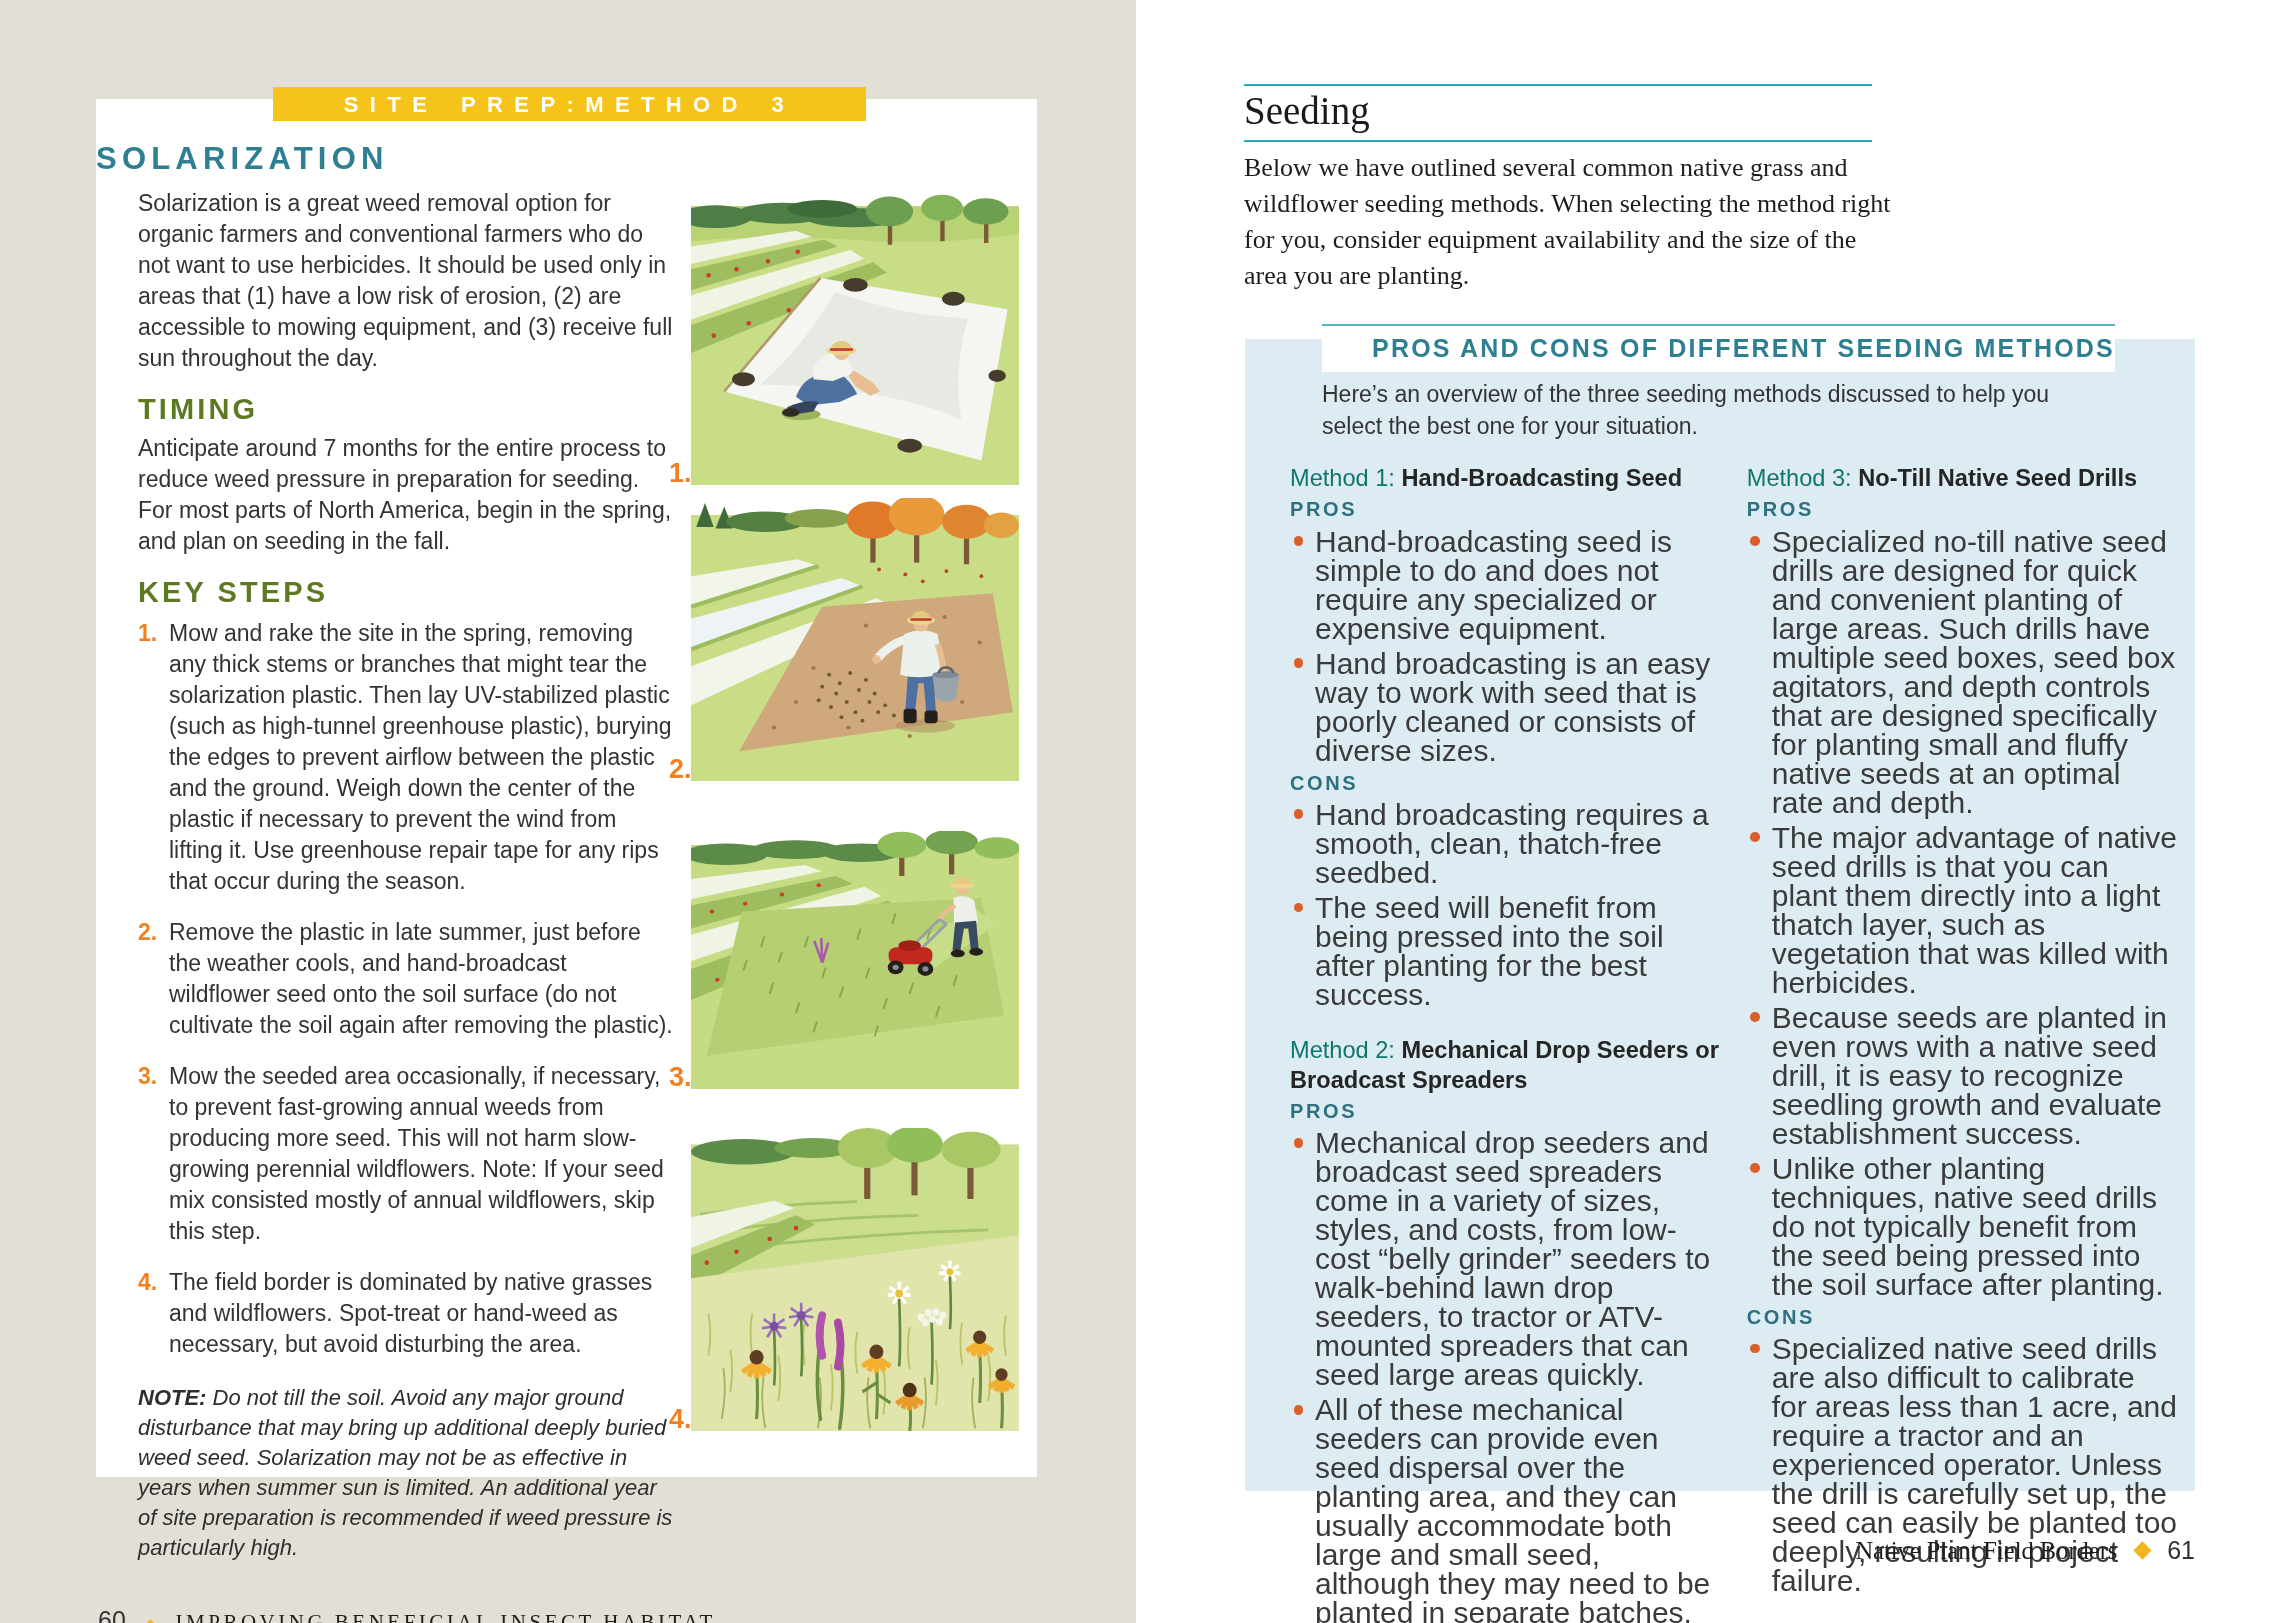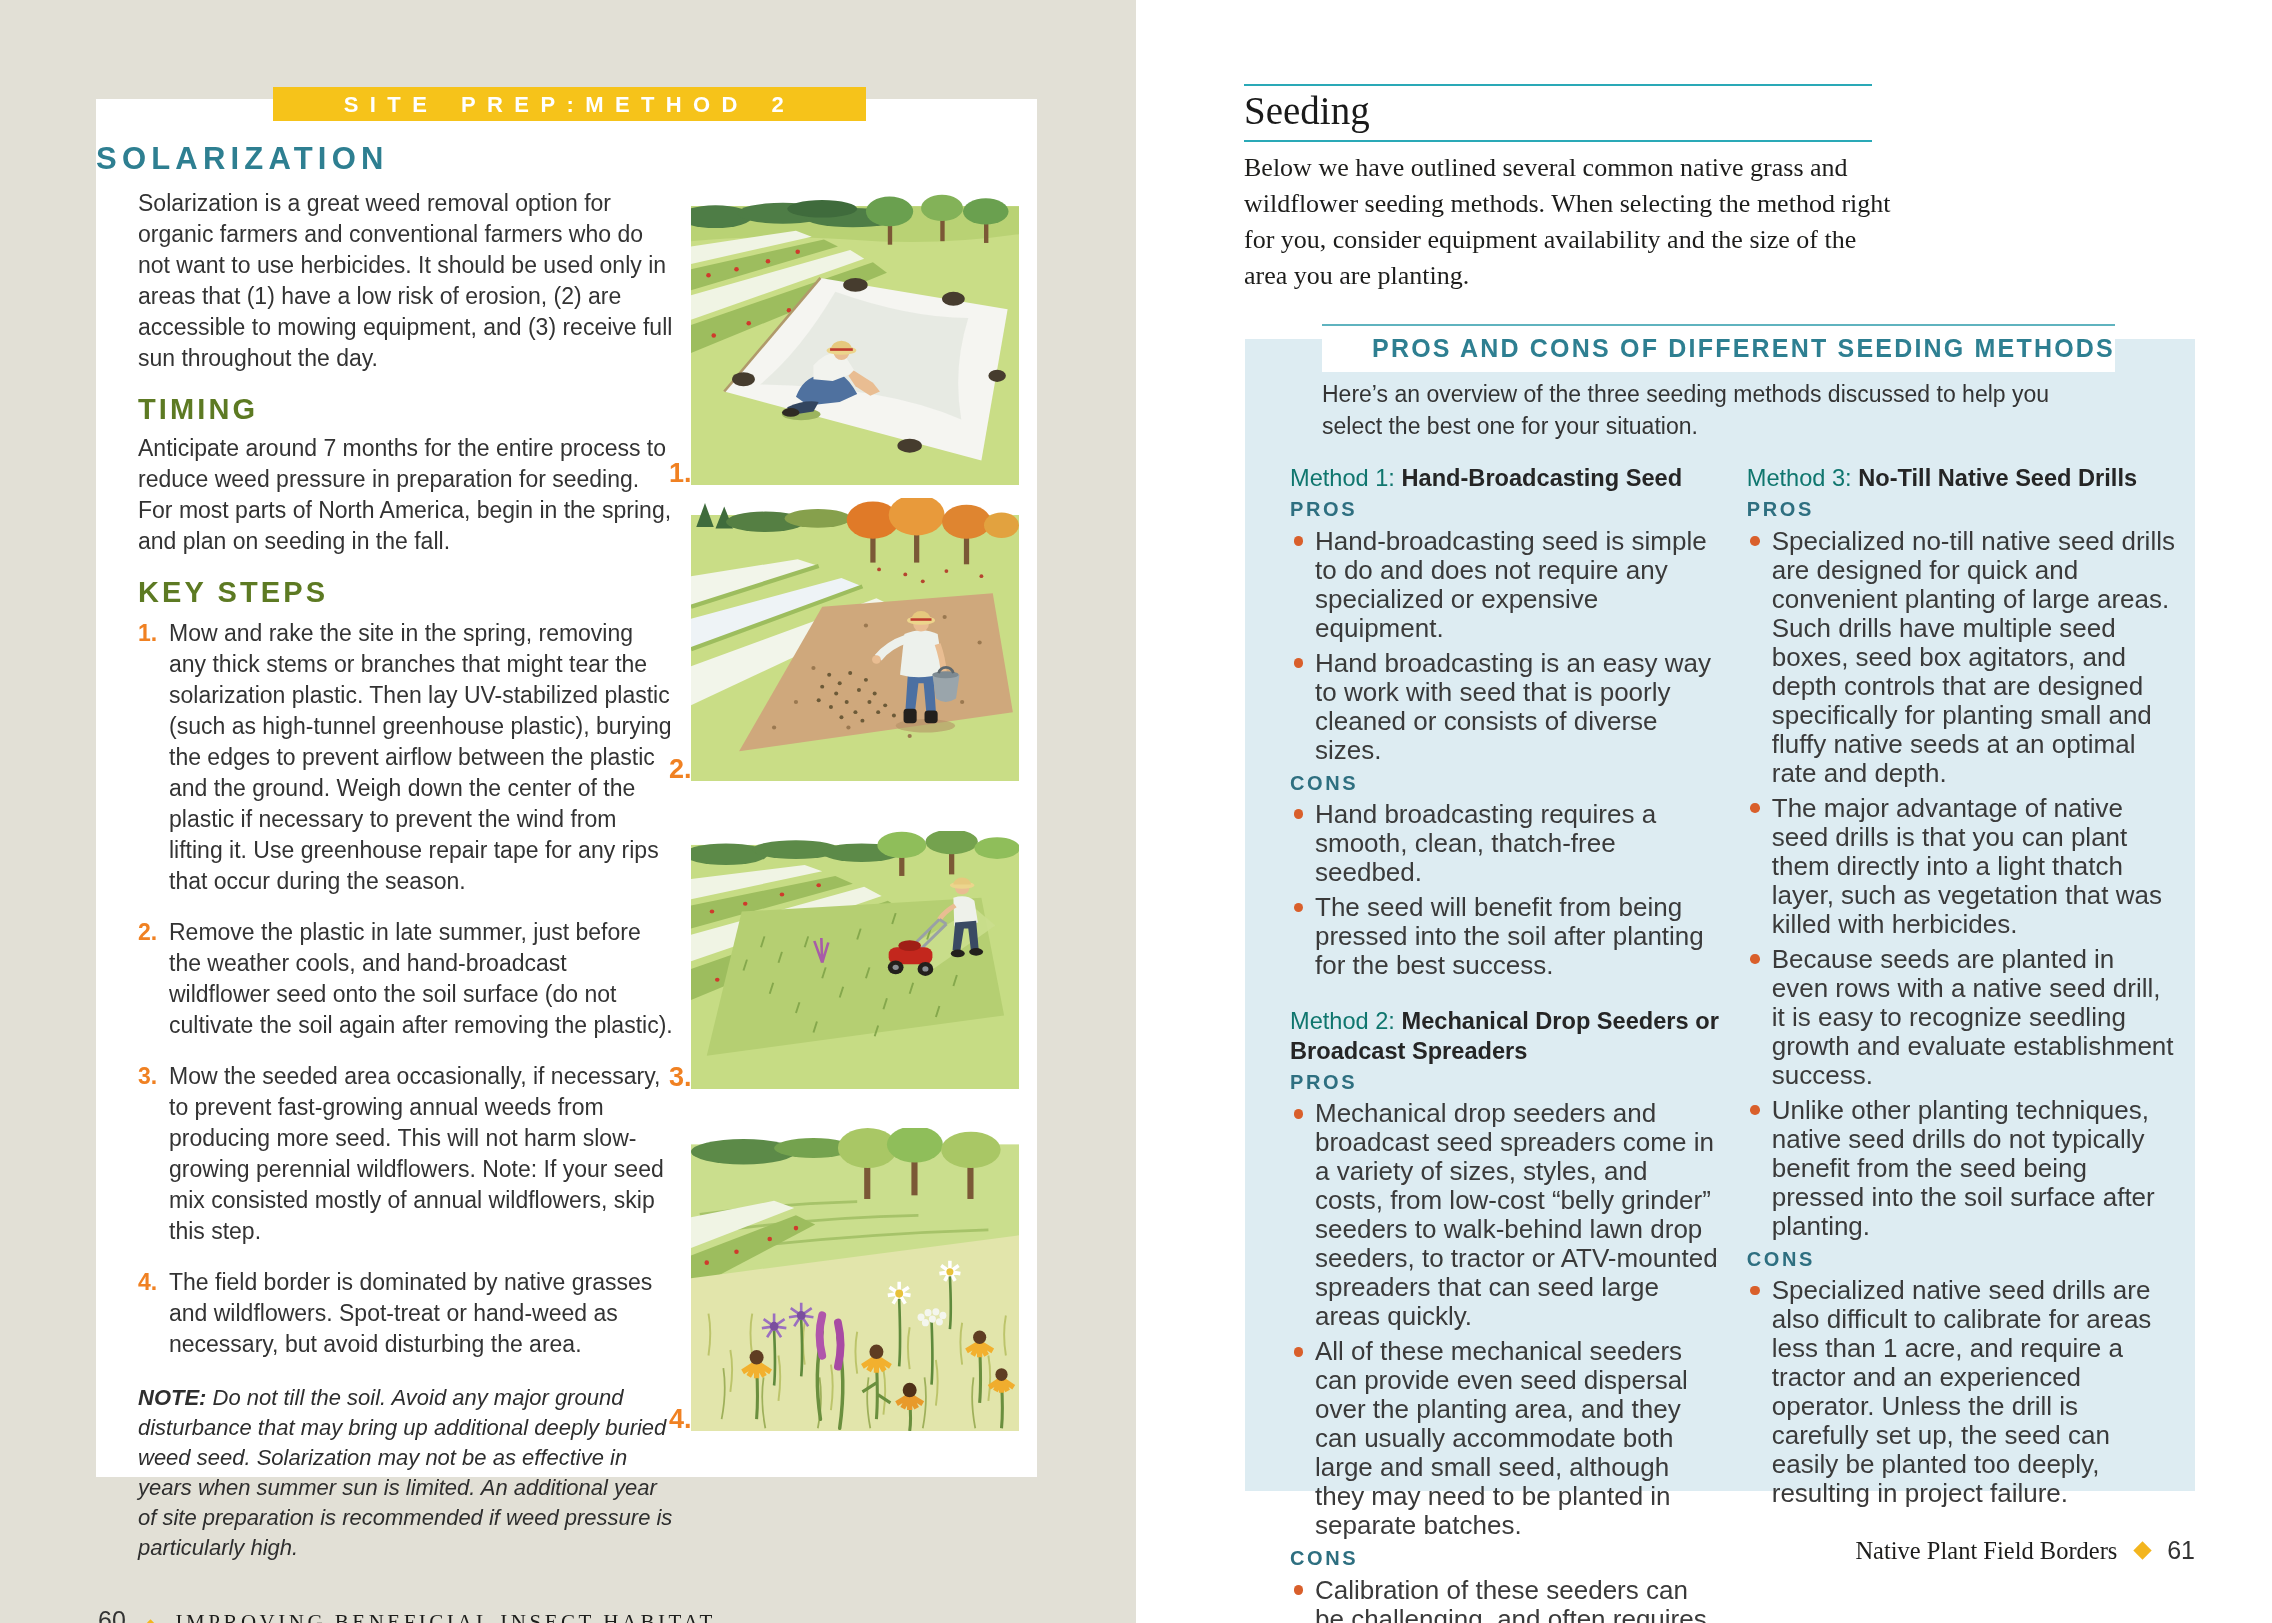--- a/index.html
+++ b/index.html
@@ -56,21 +56,21 @@
                color:#2e7f91;font-size:25px;font-weight:bold;letter-spacing:2.2px;}
   .box-intro{margin:0;position:absolute;top:39px;left:77px;width:769px;
              font-size:23px;line-height:32px;color:#333;}
   .box-cols{position:absolute;top:112px;left:45px;right:17.5px;display:flex;gap:26px;}
   .box-col{flex:1;}
   .method h3{margin:12.2px 0 5.2px 0;font-size:23.6px;line-height:30px;}
   .mlabel{color:#0f766e;font-weight:normal;}
   .mname{color:#252525;font-weight:bold;}
   .pc-label{color:#2e6f80;font-weight:bold;font-size:20px;letter-spacing:2.6px;margin:5.2px 0 5.2px 0;}
   .pc-list{list-style:none;margin:0 0 7px 0;padding:0;}
-  .pc-list li{position:relative;padding-left:25px;font-size:26px;line-height:29px;
+  .pc-list li{position:relative;padding-left:25px;font-size:30px;line-height:29px;
               color:#3a3a3a;margin-bottom:6.1px;}
   .pc-list li::before{content:"";position:absolute;left:3.5px;top:9.6px;width:9.6px;height:9.6px;
                       border-radius:50%;background:#d95f2b;}
   .method + .method{margin-top:26px;}
 </style>
 </head>
 <body>
 
 <div class="spread">
 
@@ -467,21 +467,21 @@
               <circle cx="276" cy="210" r="4"></circle>
               <circle cx="268" cy="214" r="4"></circle>
               <circle cx="284" cy="213" r="4"></circle>
           </g>
         </g>
       </svg>
       <span class="fig-num">4.</span>
     </figure>
   </div>
 
-  <div class="banner">SITE PREP:METHOD 2</div>
+  <div class="banner">SITE PREP:METHOD 3</div>
 
   <div class="footer-left">
     <span class="pagenum">60</span>
     <span class="diamond"></span>
     <span class="footer-caption">IMPROVING BENEFICIAL INSECT HABITAT</span>
   </div>
 
 </div>
 
 

